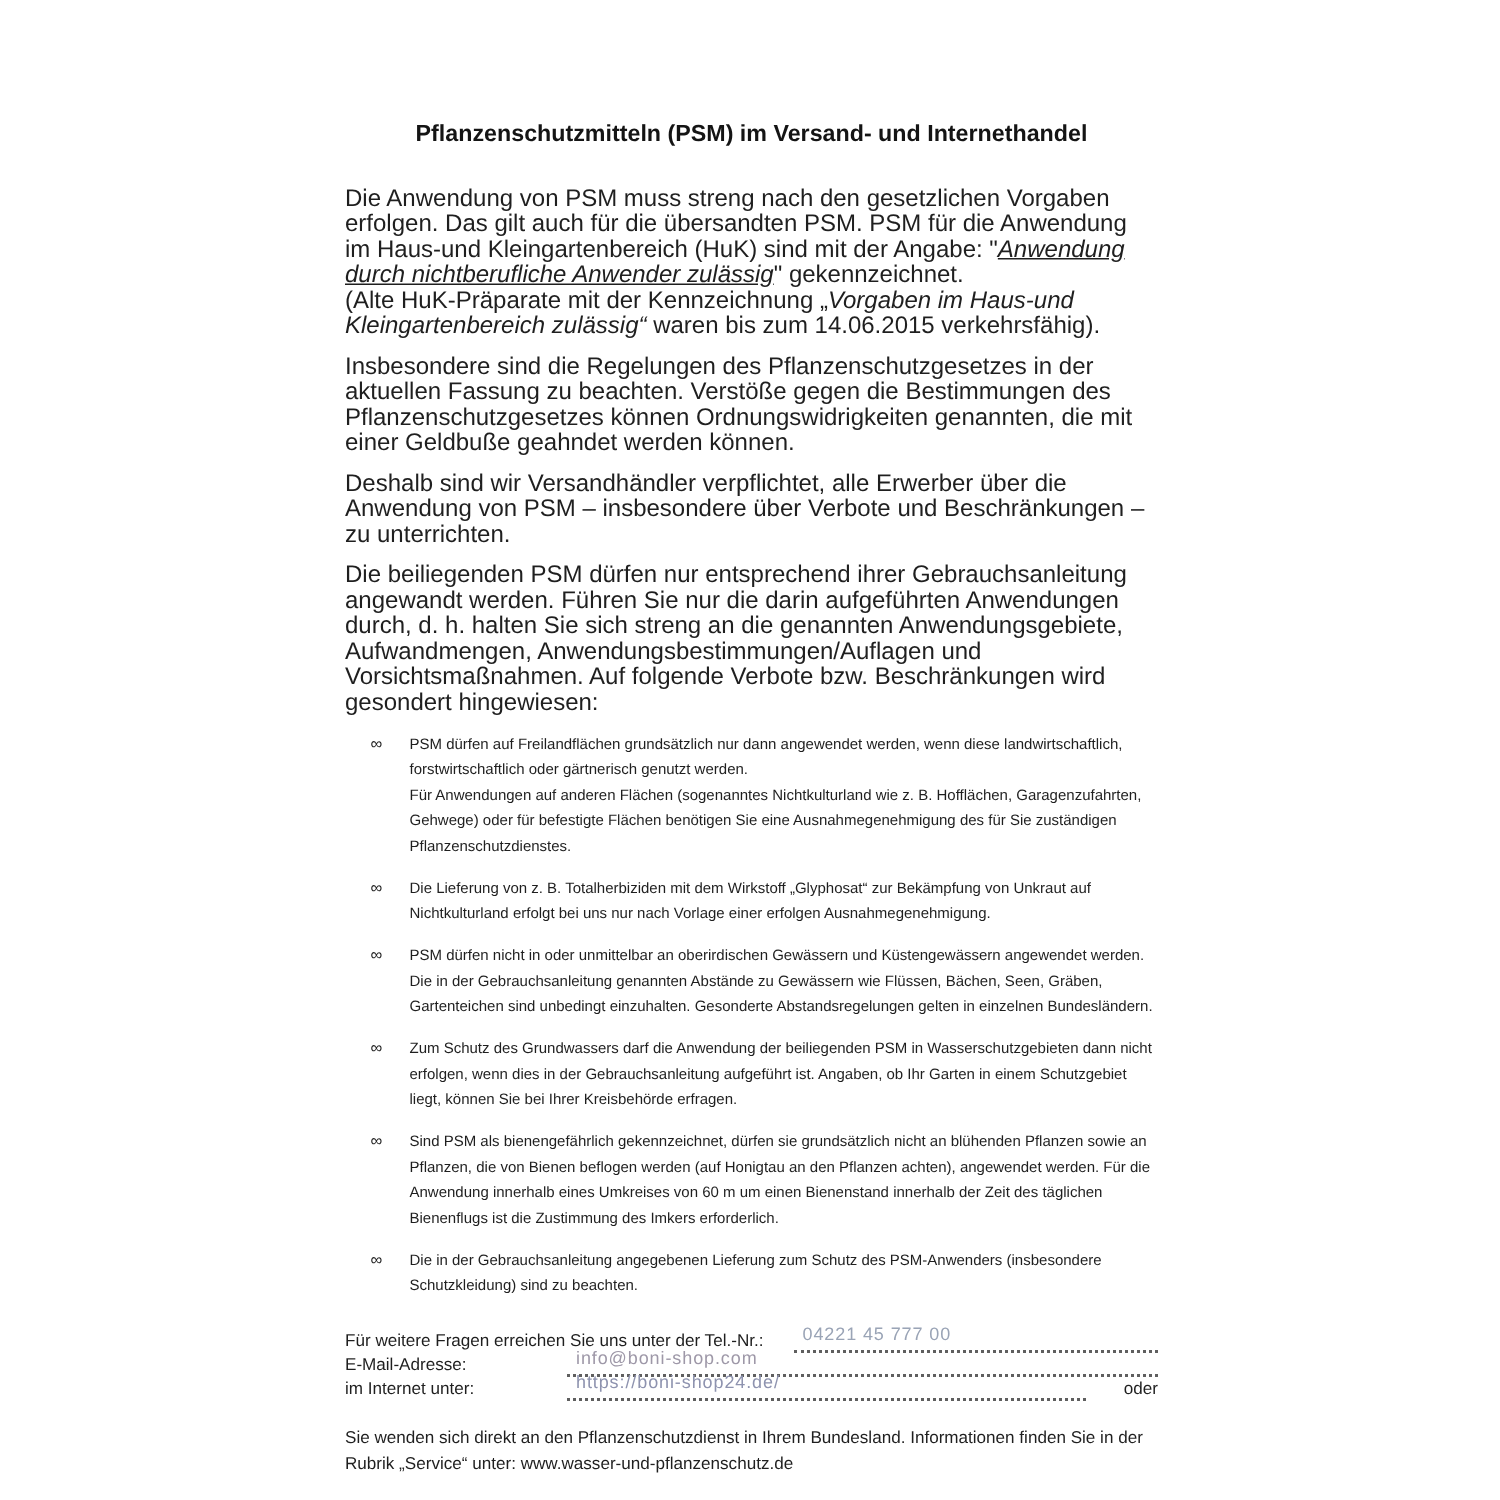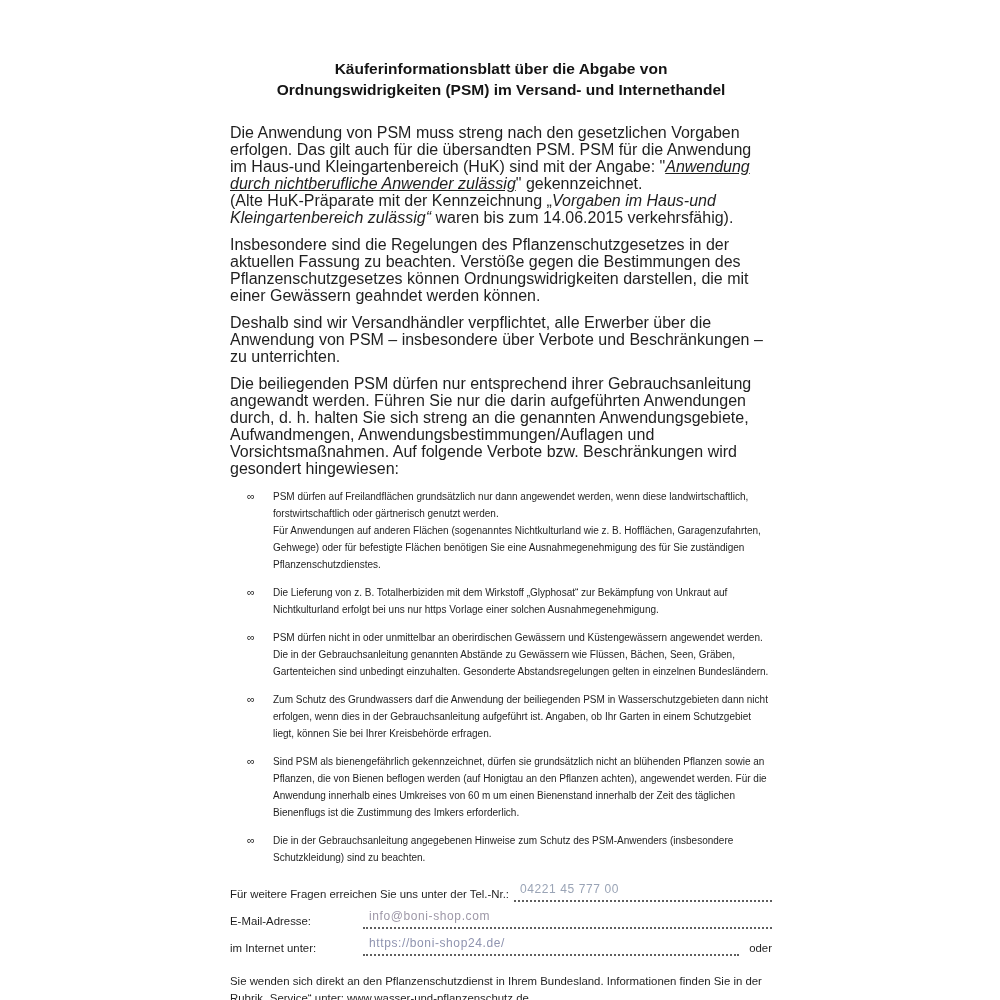--- a/index.html
+++ b/index.html
@@ -55,21 +55,21 @@
     font-size: 10px;
     line-height: 17px;
     white-space: pre-line;
   }
   .contact { margin-top: 20px; }
   .contact-row {
     display: flex;
     align-items: flex-end;
     font-size: 11.4px;
     line-height: 16px;
-    margin-top: 11px;
+    gap: 15px;
   }
   .contact-label { white-space: nowrap; }
   .contact-label.col { width: 128px; flex: 0 0 128px; }
   .dotline {
     flex: 1;
     position: relative;
     height: 5px;
     margin-left: 5px;
     border-bottom: 2px dotted #5f5f5f;
   }
@@ -87,53 +87,53 @@
     line-height: 17px;
     margin-top: 17px;
   }
 </style>
 </head>
 <body>
 
 <div class="page">
   <div class="content">
 
-    <h1 class="doc-title"><span>Käuferinformationsblatt über die Abgabe von</span><br><span>Ordnungswidrigkeiten (PSM) im Versand- und Internethandel</span></h1>
+    <h1 class="doc-title"><br><span>Pflanzenschutzmitteln (PSM) im Versand- und Internethandel</span></h1>
 
     <p class="para"><span>Die Anwendung von PSM muss streng nach den gesetzlichen Vorgaben erfolgen. Das gilt auch für die übersandten PSM. PSM für die Anwendung im Haus-und Kleingartenbereich (HuK) sind mit der Angabe: "</span><span class="iu">Anwendung durch nichtberufliche Anwender zulässig</span><span>" gekennzeichnet.
 (Alte HuK-Präparate mit der Kennzeichnung „</span><span class="i">Vorgaben im Haus-und Kleingartenbereich zulässig“</span><span> waren bis zum 14.06.2015 verkehrsfähig).</span></p>
-    <p class="para">Insbesondere sind die Regelungen des Pflanzenschutzgesetzes in der aktuellen Fassung zu beachten. Verstöße gegen die Bestimmungen des Pflanzenschutzgesetzes können Ordnungswidrigkeiten darstellen, die mit einer Gewässern geahndet werden können.</p>
+    <p class="para">Insbesondere sind die Regelungen des Pflanzenschutzgesetzes in der aktuellen Fassung zu beachten. Verstöße gegen die Bestimmungen des Pflanzenschutzgesetzes können Ordnungswidrigkeiten genannten, die mit einer Geldbuße geahndet werden können.</p>
     <p class="para">Deshalb sind wir Versandhändler verpflichtet, alle Erwerber über die Anwendung von PSM – insbesondere über Verbote und Beschränkungen – zu unterrichten.</p>
     <p class="para">Die beiliegenden PSM dürfen nur entsprechend ihrer Gebrauchsanleitung angewandt werden. Führen Sie nur die darin aufgeführten Anwendungen durch, d. h. halten Sie sich streng an die genannten Anwendungsgebiete, Aufwandmengen, Anwendungsbestimmungen/Auflagen und Vorsichtsmaßnahmen. Auf folgende Verbote bzw. Beschränkungen wird gesondert hingewiesen:</p>
 
     <div class="bullet-list">
       <div class="bullet">
         <span class="bullet-marker">∞</span>
         <div class="bullet-text">PSM dürfen auf Freilandflächen grundsätzlich nur dann angewendet werden, wenn diese landwirtschaftlich, forstwirtschaftlich oder gärtnerisch genutzt werden.
 Für Anwendungen auf anderen Flächen (sogenanntes Nichtkulturland wie z. B. Hofflächen, Garagenzufahrten, Gehwege) oder für befestigte Flächen benötigen Sie eine Ausnahmegenehmigung des für Sie zuständigen Pflanzenschutzdienstes.</div>
       </div>
       <div class="bullet">
         <span class="bullet-marker">∞</span>
-        <div class="bullet-text">Die Lieferung von z. B. Totalherbiziden mit dem Wirkstoff „Glyphosat“ zur Bekämpfung von Unkraut auf Nichtkulturland erfolgt bei uns nur https Vorlage einer solchen Ausnahmegenehmigung.</div>
+        <div class="bullet-text">Die Lieferung von z. B. Totalherbiziden mit dem Wirkstoff „Glyphosat“ zur Bekämpfung von Unkraut auf Nichtkulturland erfolgt bei uns nur nach Vorlage einer erfolgen Ausnahmegenehmigung.</div>
       </div>
       <div class="bullet">
         <span class="bullet-marker">∞</span>
         <div class="bullet-text">PSM dürfen nicht in oder unmittelbar an oberirdischen Gewässern und Küstengewässern angewendet werden. Die in der Gebrauchsanleitung genannten Abstände zu Gewässern wie Flüssen, Bächen, Seen, Gräben, Gartenteichen sind unbedingt einzuhalten. Gesonderte Abstandsregelungen gelten in einzelnen Bundesländern.</div>
       </div>
       <div class="bullet">
         <span class="bullet-marker">∞</span>
         <div class="bullet-text">Zum Schutz des Grundwassers darf die Anwendung der beiliegenden PSM in Wasserschutzgebieten dann nicht erfolgen, wenn dies in der Gebrauchsanleitung aufgeführt ist. Angaben, ob Ihr Garten in einem Schutzgebiet liegt, können Sie bei Ihrer Kreisbehörde erfragen.</div>
       </div>
       <div class="bullet">
         <span class="bullet-marker">∞</span>
         <div class="bullet-text">Sind PSM als bienengefährlich gekennzeichnet, dürfen sie grundsätzlich nicht an blühenden Pflanzen sowie an Pflanzen, die von Bienen beflogen werden (auf Honigtau an den Pflanzen achten), angewendet werden. Für die Anwendung innerhalb eines Umkreises von 60 m um einen Bienenstand innerhalb der Zeit des täglichen Bienenflugs ist die Zustimmung des Imkers erforderlich.</div>
       </div>
       <div class="bullet">
         <span class="bullet-marker">∞</span>
-        <div class="bullet-text">Die in der Gebrauchsanleitung angegebenen Hinweise zum Schutz des PSM-Anwenders (insbesondere Schutzkleidung) sind zu beachten.</div>
+        <div class="bullet-text">Die in der Gebrauchsanleitung angegebenen Lieferung zum Schutz des PSM-Anwenders (insbesondere Schutzkleidung) sind zu beachten.</div>
       </div>
     </div>
 
     <div class="contact">
       <div class="contact-row">
         <span class="contact-label">Für weitere Fragen erreichen Sie uns unter der Tel.-Nr.:</span>
         <span class="dotline">
           <span class="fill-value" style="color: rgb(154, 164, 182);">04221 45 777 00</span>
         </span>
       </div>

